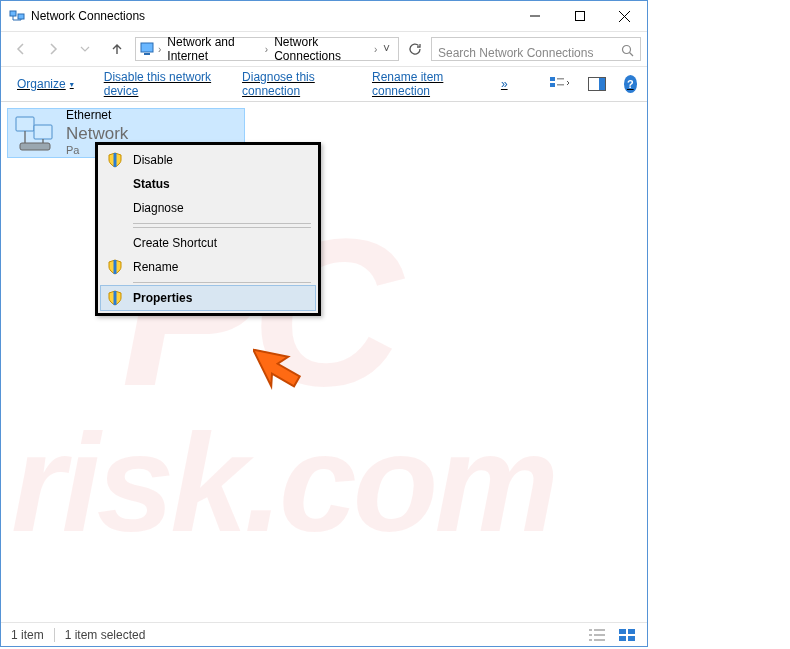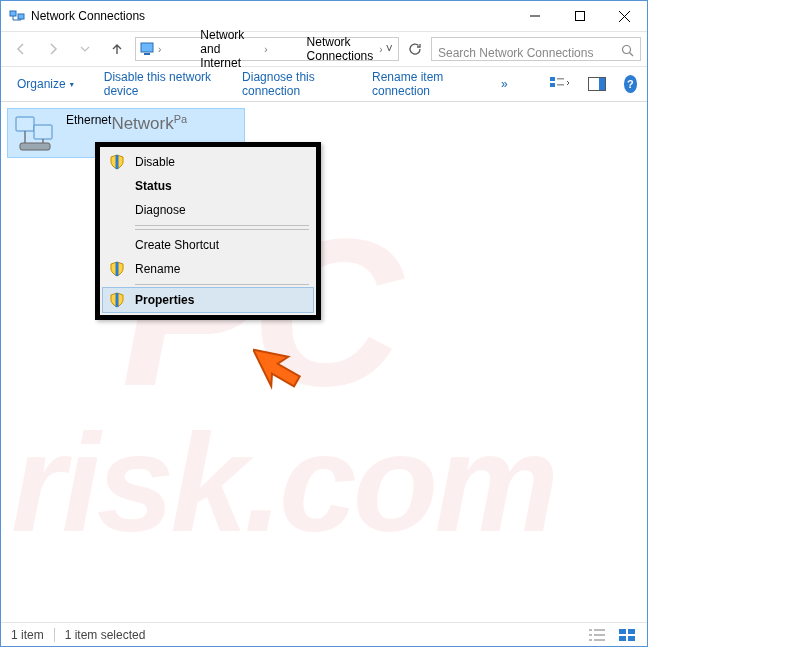--- a/index.html
+++ b/index.html
@@ -10,43 +10,43 @@
   .titlebar .app-icon { width: 16px; height: 16px; margin-right: 6px; display: flex; align-items: center; justify-content: center; }
   .titlebar .title { flex: 1; font-size: 12px; color: #000; }
   .win-controls { display: flex; height: 30px; }
   .win-btn { width: 45px; height: 30px; display: flex; align-items: center; justify-content: center; color: #000; }
   .win-btn svg { stroke: #000; }
   
   .navbar { height: 36px; border-top: 1px solid #e5e5e5; border-bottom: 1px solid #e5e5e5; display: flex; align-items: center; padding: 0 6px; gap: 4px; }
   .nav-arrow { width: 28px; height: 28px; display: flex; align-items: center; justify-content: center; }
   .nav-arrow.disabled svg { stroke: #bfbfbf; }
   .addrbox { flex: 1; height: 24px; border: 1px solid #ccc; display: flex; align-items: center; padding: 0 4px; gap: 2px; }
-  .addrbox .crumb { padding: 2px 4px; color: #000; display: flex; align-items: center; gap:2px;margin-left:33px;}
+  .addrbox .crumb { padding: 2px 4px; color: #000; display: flex; align-items: center; gap:2px;}
   .addrbox .chev { color: #777; font-size: 10px; }
   .addrbox .addr-dropdown { margin-left: auto; color: #555; width:18px; text-align:center; }
   .refresh { width: 24px; height: 24px; display:flex; align-items:center; justify-content:center; }
   .searchbox { width: 210px; height: 24px; border: 1px solid #ccc; display: flex; align-items: flex-end; padding: 0 6px; color: #888; }
   .searchbox .stext { flex:1; }
   
-  .cmdbar { height: 34px; display:flex; align-items:center; padding: 0 10px; gap: 18px; background:#fff; }
+  .cmdbar { height: 34px; display:flex; align-items:center; padding: 0 10px; gap: 18px; background:#fff;text-decoration:underline; }
   .cmdbar .cmd { color:#1a66b3; padding:4px 6px; display:flex; align-items:center; gap:4px;}
   .cmdbar .spacer { flex:1; }
   .cmdbar .overflow { color:#1a66b3; }
   .cmdbar .iconbtn { width:22px; height:22px; display:flex; align-items:center; justify-content:center;}
   .divider { height:1px; background:#dadada; }
   
   .content { position:relative; height: calc(100% - 30px - 36px - 34px - 1px - 24px); background:#fff; }
   .adapter { position:absolute; left:6px; top:6px; width:238px; height:50px; background:#cce8ff; border:1px solid #99d1ff; display:flex; padding:4px 6px; gap:8px;}
   .adapter .aicon { width:44px; height:40px; display:flex; align-items:center; justify-content:center; }
-  .adapter .atxts { display:flex; flex-direction:row; justify-content:center; line-height:1.25;}
+  .adapter .atxts { display:flex; flex-direction:column; justify-content:center; line-height:1.25;}
   .adapter .aname { color:#000; }
   .adapter .anet { color:#6d6d6d; font-size:17px; }
   .adapter .ahw { color:#6d6d6d; font-size:11px; }
   
-  .ctxmenu { position:absolute; left:94px; top:40px; width:226px; background:#f0f0f0; border:5px solid #000000; box-shadow:2px 2px 4px rgba(0,0,0,.25); padding:3px; }
+  .ctxmenu { position:absolute; left:94px; top:40px; width:226px; background:#f0f0f0; border:3px solid #000000; box-shadow:2px 2px 4px rgba(0,0,0,.25); padding:3px; }
   .ctxmenu .mi { height:24px; display:flex; align-items:center; padding-left:32px; padding-right:8px; position:relative; color:#000;}
   .ctxmenu .mi.bold { font-weight:700; }
   .ctxmenu .mi.disabled { color:#9a9a9a; }
   .ctxmenu .mi.hover { background:#d8e6f2; border:1px solid #9cc3e6; height:26px; margin:-1px;font-weight:bold;}
   .ctxmenu .sep { height:1px; background:#c0c0c0; margin:3px 4px 3px 32px; }
   .ctxmenu .shield { position:absolute; left:6px; width:16px; height:16px; }
   
   .watermark { position:absolute; left:0; top:80px; right:0; height:380px; opacity:.06; pointer-events:none; font-family: Arial, sans-serif; }
   .wm1 { position:absolute; left:120px; top:10px; font-size:210px; font-style:italic; font-weight:700; color:#d00; letter-spacing:-10px;}
   .wm2 { position:absolute; left:10px; top:220px; font-size:140px; font-style:italic; font-weight:700; color:#d00; letter-spacing:-4px;}

